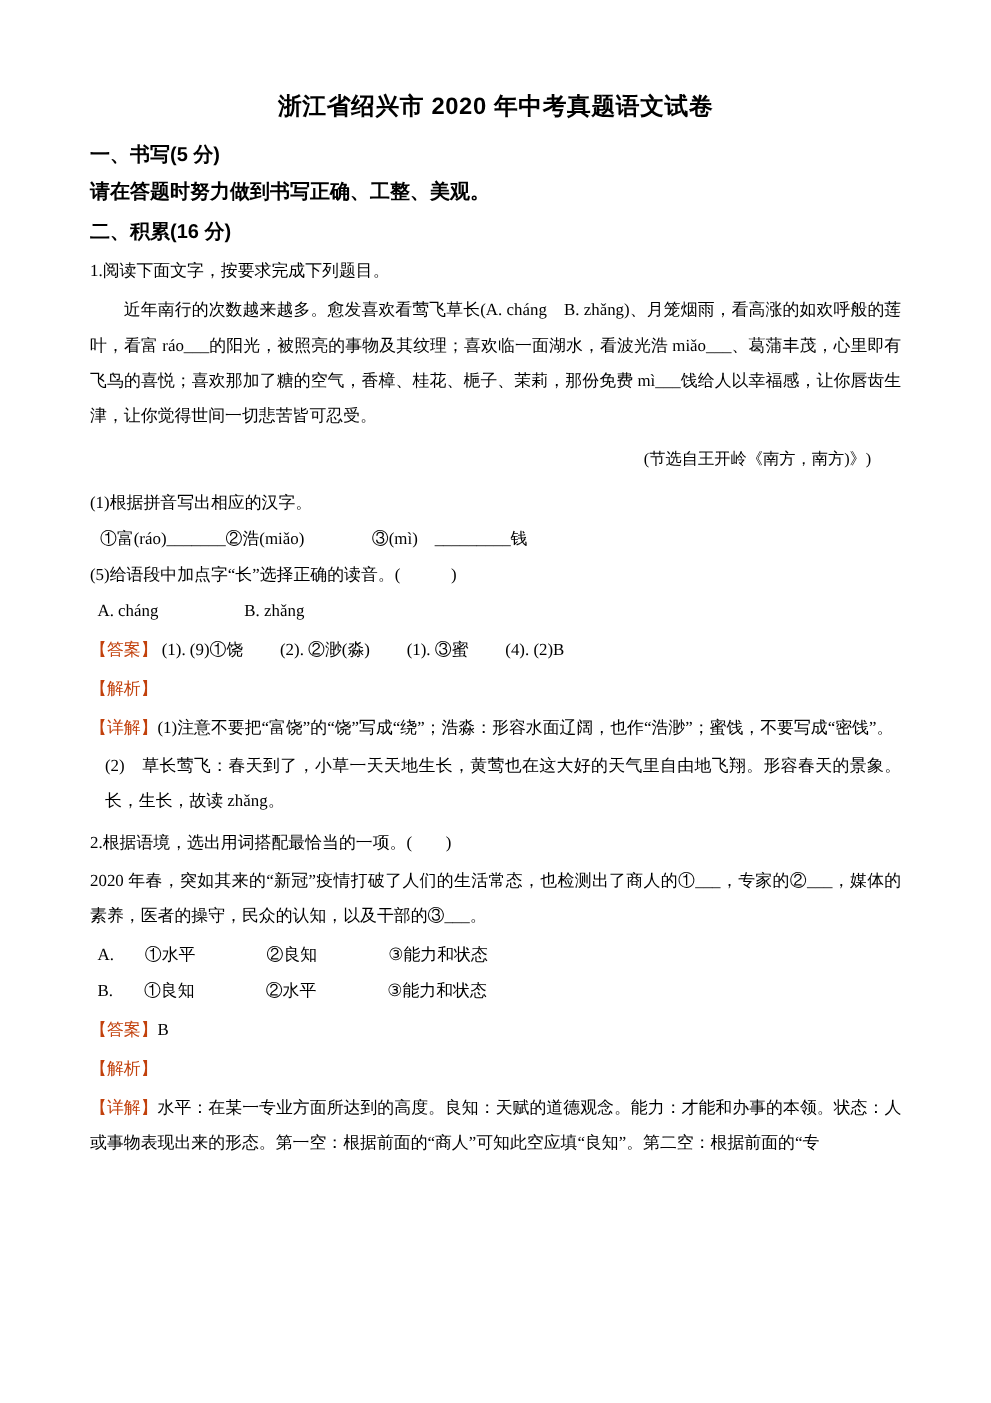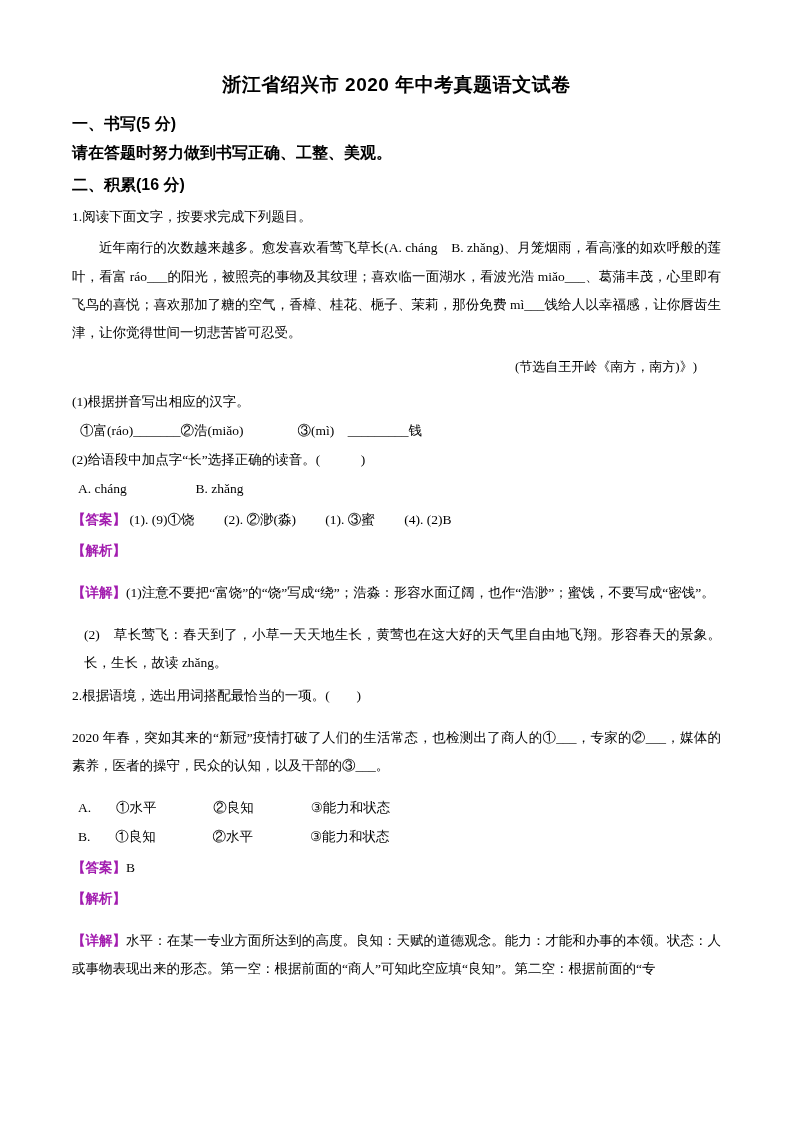--- a/index.html
+++ b/index.html
@@ -74,42 +74,42 @@
     font-size: 13.5px;
     line-height: 2.0;
     margin: 2px 0;
     padding-left: 6px;
   }
   .opt-line .gap {
     display: inline-block;
     width: 62px;
   }
   .tag {
-    color: #a21caf;
-    font-weight: bold;
+    color: #c2410c;
+    font-weight: normal;
   }
   .ans-line {
     font-size: 13.5px;
     line-height: 2.0;
     margin: 4px 0;
   }
   .ans-line .seg {
     display: inline-block;
     margin-right: 26px;
   }
   .exp-line {
     font-size: 13.5px;
     line-height: 2.0;
     margin: 4px 0;
   }
   .detail-para {
     font-size: 13.5px;
     line-height: 2.05;
     text-align: justify;
-    margin: 15px 0;
+    margin: 4px 0;
   }
   .detail-sub {
     font-size: 13.5px;
     line-height: 2.05;
     text-align: justify;
     margin: 4px 0;
     padding-left: 12px;
   }
 </style>
 </head>
@@ -128,21 +128,21 @@
   <div class="q-line">1.阅读下面文字，按要求完成下列题目。</div>
 
   <div class="para">近年南行的次数越来越多。愈发喜欢看莺飞草长(A. cháng　B. zhǎng)、月笼烟雨，看高涨的如欢呼般的莲叶，看富 ráo___的阳光，被照亮的事物及其纹理；喜欢临一面湖水，看波光浩 miǎo___、葛蒲丰茂，心里即有飞鸟的喜悦；喜欢那加了糖的空气，香樟、桂花、梔子、茉莉，那份免费 mì___饯给人以幸福感，让你唇齿生津，让你觉得世间一切悲苦皆可忍受。</div>
 
   <div class="source-line">(节选自王开岭《南方，南方)》)</div>
 
   <div class="sub-line">(1)根据拼音写出相应的汉字。</div>
 
   <div class="sub-line indent2">①富(ráo)_______②浩(miǎo)　　　　③(mì)　_________钱</div>
 
-  <div class="sub-line">(2)给语段中加点字“长”选择正确的读音。(　　　)</div>
+  <div class="sub-line">(5)给语段中加点字“长”选择正确的读音。(　　　)</div>
 
   <div class="opt-line">
     <span>A. cháng</span>
     <span class="gap"></span>
     <span>B. zhǎng</span>
   </div>
 
   <div class="ans-line">
     <span class="tag">【答案】</span>
     <span class="seg">(1). (9)①饶</span>

